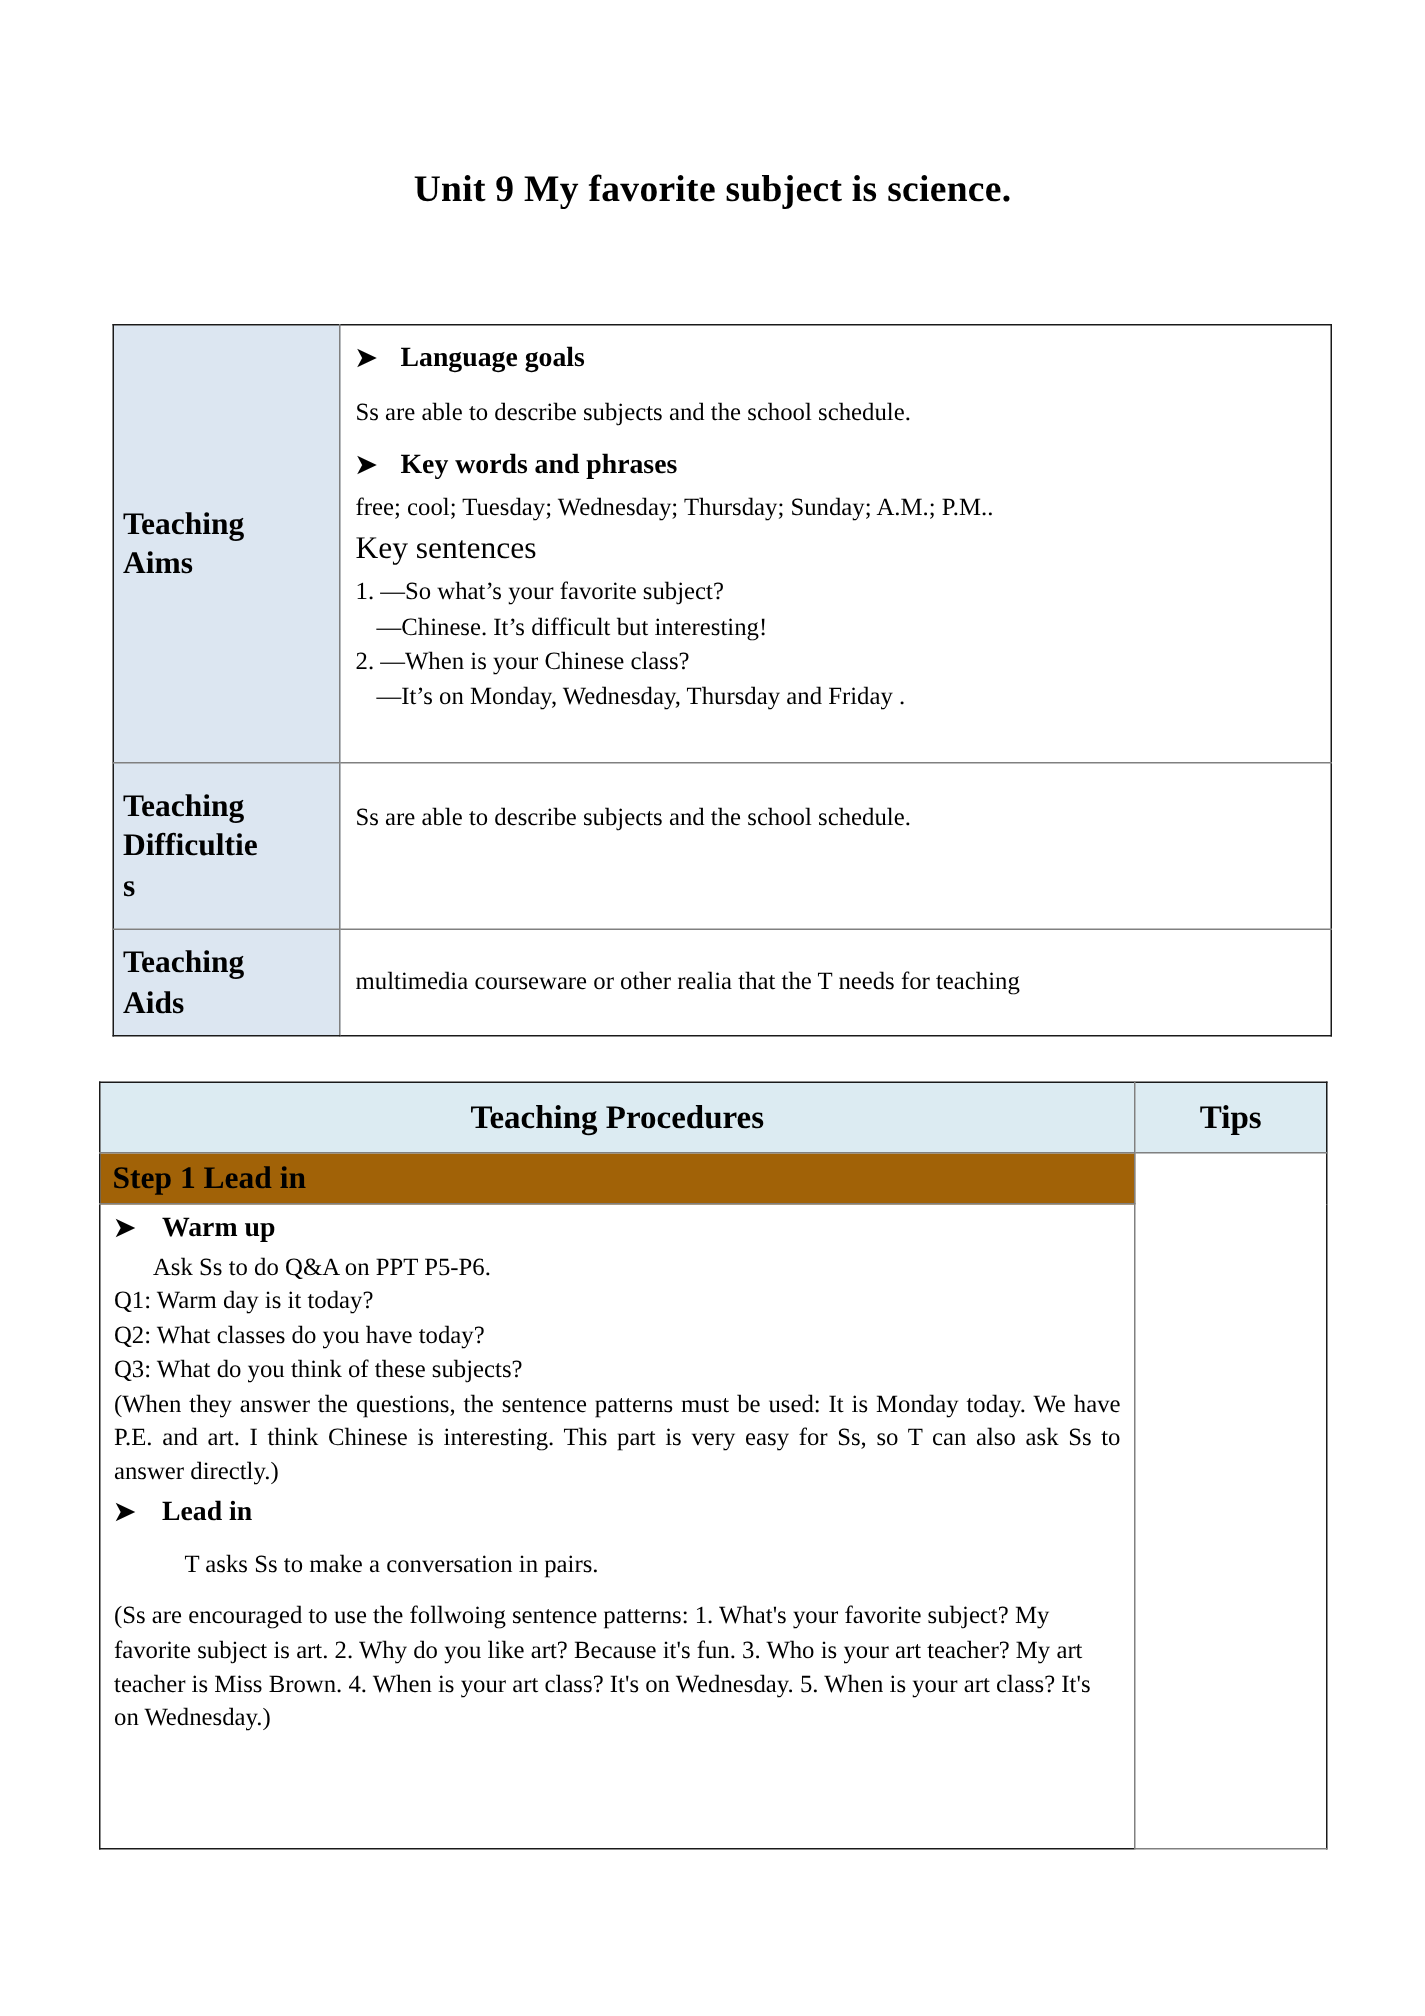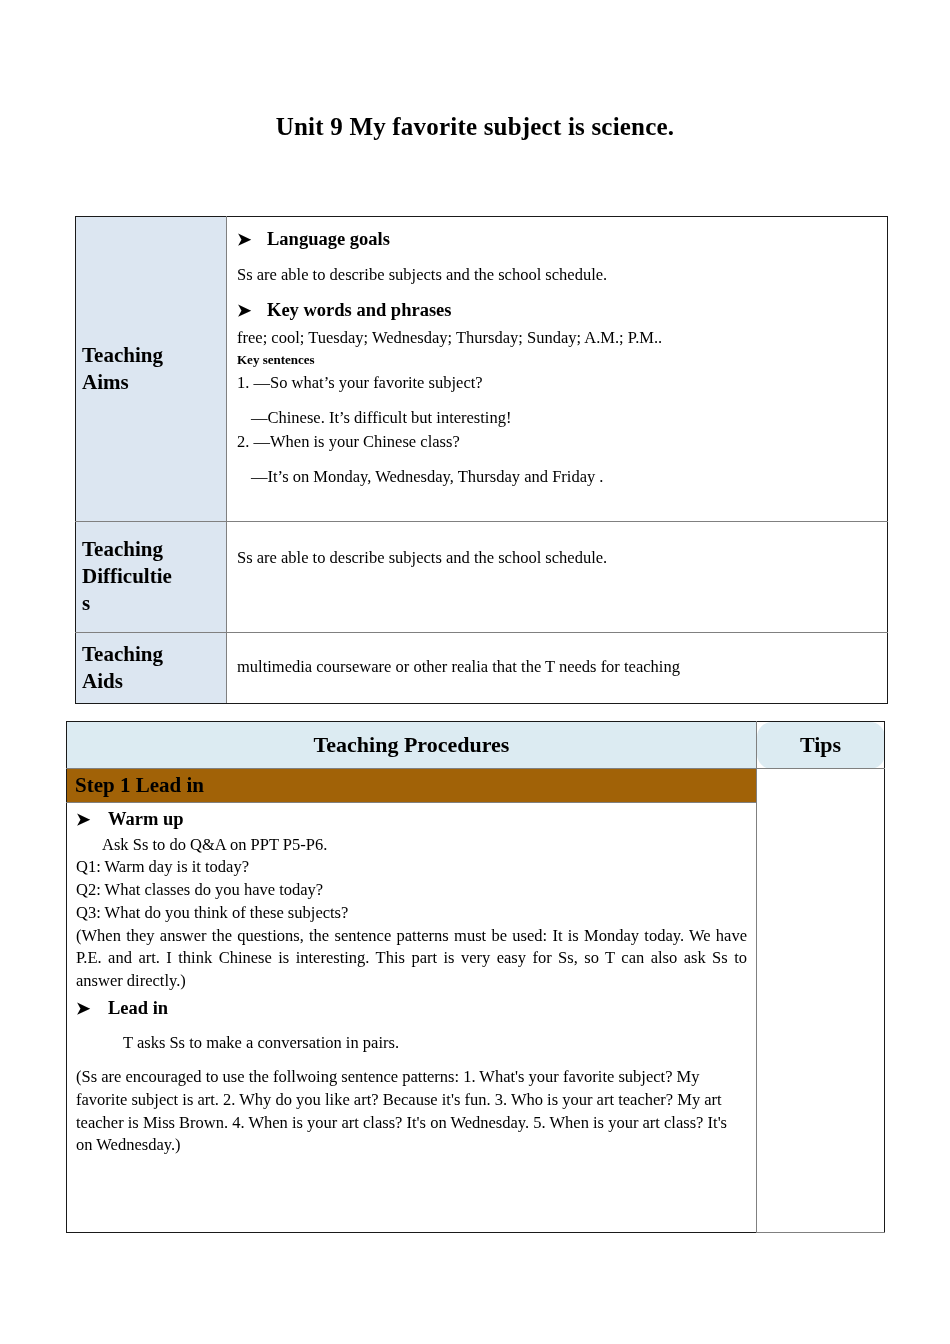--- a/index.html
+++ b/index.html
@@ -88,26 +88,26 @@
   .arrow-glyph {
     font-size: 17px;
     font-weight: bold;
     width: 30px;
     flex: 0 0 30px;
     display: inline-block;
   }
   .plainline { margin: 0 0 1px 0; }
   .gap-line { margin-top: 11px; }
   .bold-head {
-    font-weight: bold;
-    font-size: 13px;
+    font-weight: normal;
+    font-size: 21px;
     margin: 2px 0 1px 0;
   }
   .ks-line { margin: 0; padding-left: 0; }
-  .ks-line.indent { padding-left: 14px; margin-top: 12px; }
+  .ks-line.indent { padding-left: 14px; }
 
   
   .table2 {
     position: absolute;
     left: 66px;
     top: 721px;
     width: 816px;
     border-collapse: collapse;
     table-layout: fixed;
   }
@@ -130,21 +130,20 @@
     vertical-align: middle !important;
     width: 689px;
   }
   .th-tips {
     background: #dcebf2;
     text-align: center;
     font-weight: bold;
     font-size: 22px;
     vertical-align: middle !important;
     width: 127px;
-    border-radius: 15px;
   }
   .step-cell {
     background: #a16207;
     font-weight: bold;
     font-size: 21px;
     padding: 2px 0 3px 8px !important;
     height: 28px;
     vertical-align: middle !important;
   }
   .proc-cell {

